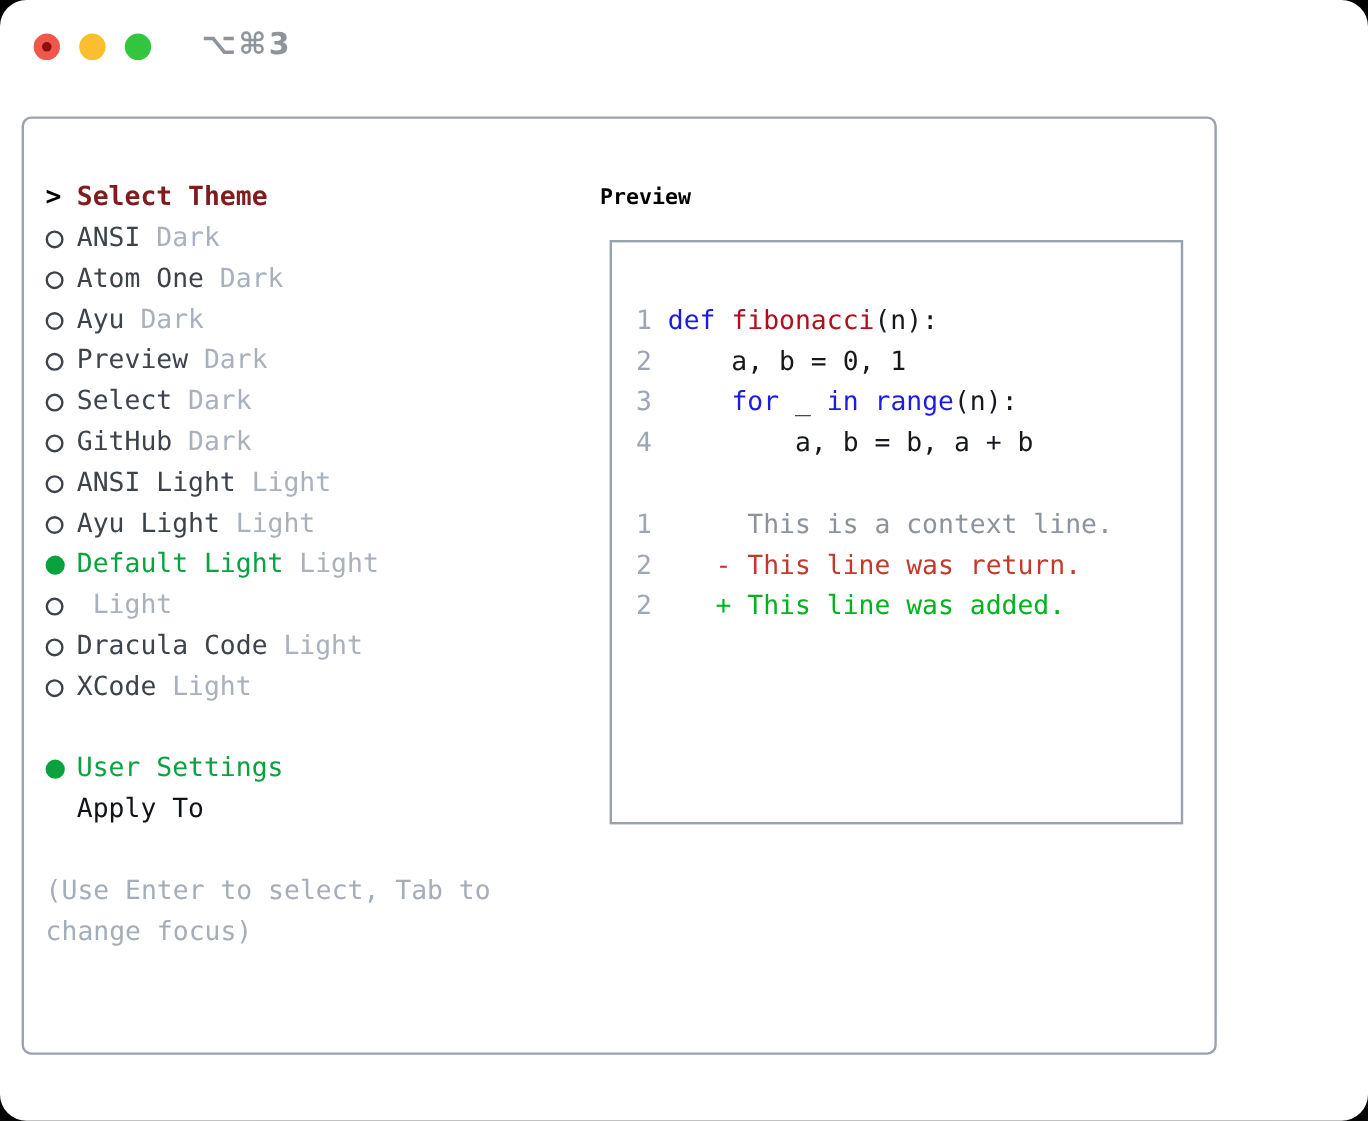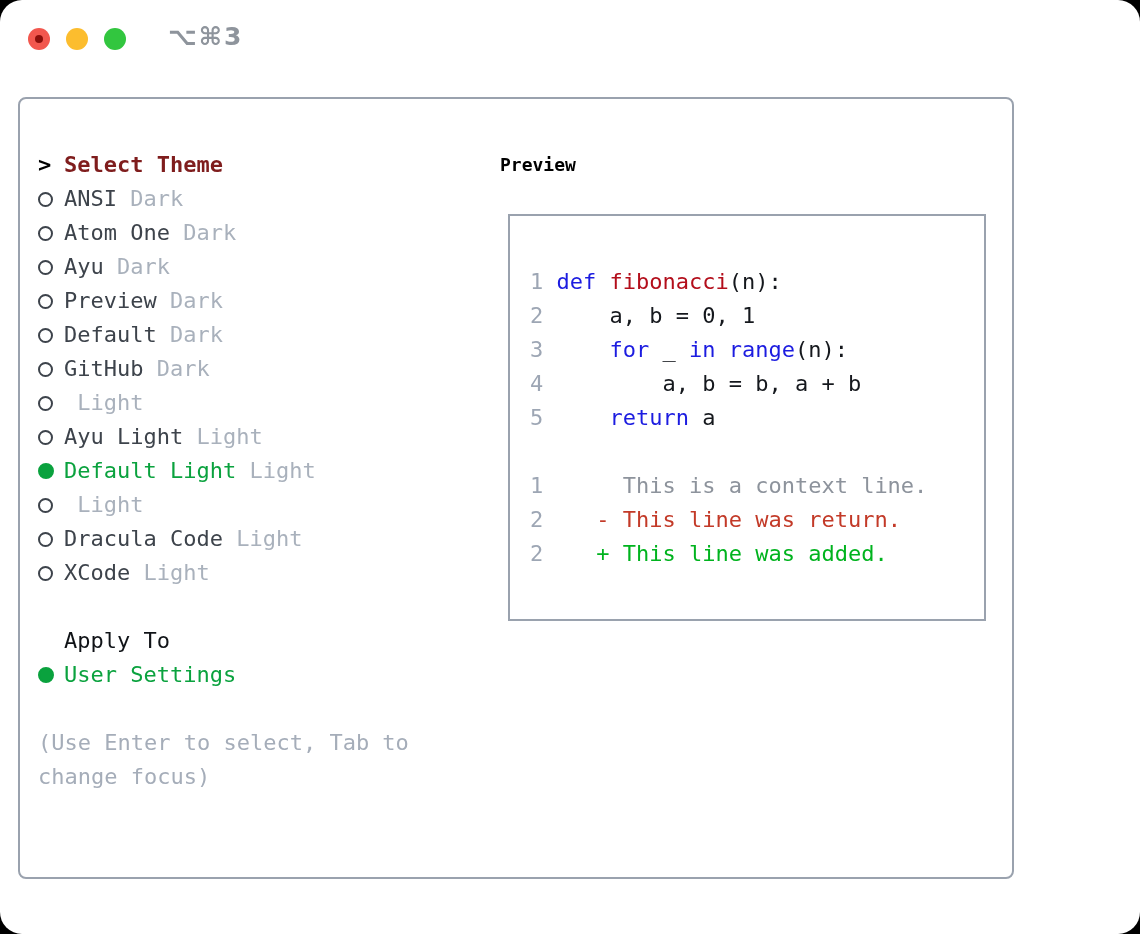--- a/index.html
+++ b/index.html
@@ -62,22 +62,22 @@
   .t-suffix { color: var(--c-muted); text-align: right; }
   .t-sub { color: #101317; }
   .hint { color: var(--c-hint); }
   
   .preview-title {
     position: absolute; left: 500px; top: 148px;
     height: 34px; line-height: 34px;
     font-size: 18px; font-weight: bold; color: #000;
   }
   .preview-box {
-    position: absolute; left: 508px; top: 214px;
-    width: 478px; height: 407px;
+    position: absolute; left: 508px; top: 200px;
+    width: 478px; height: 487px;
     border: 2px solid var(--c-border);
     box-sizing: border-box;
     background: #fff;
   }
   .code { position: absolute; left: 20px; top: 49px; font-size: 22px; line-height: 34px; }
   .code-line { height: 34px; white-space: pre; }
   .seg-num { color: var(--c-num); }
   .seg-pl  { color: var(--c-ink); }
   .seg-kw  { color: var(--c-kw); }
   .seg-fn  { color: var(--c-fn); }
@@ -98,45 +98,44 @@
   <div class="shortcut">⌥⌘3</div>
 
   <div class="panel"></div>
 
   <div class="menu">
       <div class="row"><span class="marker"><span class="caret">&gt;</span></span><span class="t-header">Select Theme</span></div>
       <div class="row"><span class="marker"><span class="radio"></span></span><span class="t-name">ANSI</span><span class="t-suffix"> Dark</span></div>
       <div class="row"><span class="marker"><span class="radio"></span></span><span class="t-name">Atom One</span><span class="t-suffix"> Dark</span></div>
       <div class="row"><span class="marker"><span class="radio"></span></span><span class="t-name">Ayu</span><span class="t-suffix"> Dark</span></div>
       <div class="row"><span class="marker"><span class="radio"></span></span><span class="t-name">Preview</span><span class="t-suffix"> Dark</span></div>
-      <div class="row"><span class="marker"><span class="radio"></span></span><span class="t-name">Default</span><span class="t-suffix"> Dark</span></div>
+      <div class="row"><span class="marker"><span class="radio"></span></span><span class="t-name">Select</span><span class="t-suffix"> Dark</span></div>
       <div class="row"><span class="marker"><span class="radio"></span></span><span class="t-name">GitHub</span><span class="t-suffix"> Dark</span></div>
-      <div class="row"><span class="marker"><span class="radio"></span></span><span class="t-suffix"> Light</span></div>
+      <div class="row"><span class="marker"><span class="radio"></span></span><span class="t-name">ANSI Light</span><span class="t-suffix"> Light</span></div>
       <div class="row"><span class="marker"><span class="radio"></span></span><span class="t-name">Ayu Light</span><span class="t-suffix"> Light</span></div>
       <div class="row"><span class="marker"><span class="radio sel"></span></span><span class="t-name sel">Default Light</span><span class="t-suffix"> Light</span></div>
       <div class="row"><span class="marker"><span class="radio"></span></span><span class="t-suffix"> Light</span></div>
       <div class="row"><span class="marker"><span class="radio"></span></span><span class="t-name">Dracula Code</span><span class="t-suffix"> Light</span></div>
       <div class="row"><span class="marker"><span class="radio"></span></span><span class="t-name">XCode</span><span class="t-suffix"> Light</span></div>
       <div class="row"></div>
+      <div class="row"><span class="marker"><span class="radio sel"></span></span><span class="t-name sel">User Settings</span></div>
       <div class="row"><span class="marker"></span><span class="t-sub">Apply To</span></div>
-      <div class="row"><span class="marker"><span class="radio sel"></span></span><span class="t-name sel">User Settings</span></div>
       <div class="row"></div>
       <div class="row"><span class="hint">(Use Enter to select, Tab to</span></div>
       <div class="row"><span class="hint">change focus)</span></div>
     </div>
 
   <div class="preview-title">Preview</div>
 
   <div class="preview-box">
     <div class="code">
         <div class="code-line"><span class="seg-num">1 </span><span class="seg-kw">def</span><span class="seg-pl"> </span><span class="seg-fn">fibonacci</span><span class="seg-pl">(n):</span></div>
         <div class="code-line"><span class="seg-num">2</span><span class="seg-pl">     a, b = 0, 1</span></div>
         <div class="code-line"><span class="seg-num">3</span><span class="seg-pl">     </span><span class="seg-kw">for</span><span class="seg-pl"> _ </span><span class="seg-kw">in</span><span class="seg-pl"> </span><span class="seg-kw">range</span><span class="seg-pl">(n):</span></div>
         <div class="code-line"><span class="seg-num">4</span><span class="seg-pl">         a, b = b, a + b</span></div>
-        <div class="code-line"><span class="seg-num">5</span><span class="seg-pl">     </span><span class="seg-kw">return</span><span class="seg-pl"> a</span></div>
         <div class="code-line"></div>
         <div class="code-line"><span class="seg-num">1</span><span class="seg-ctx">      This is a context line.</span></div>
         <div class="code-line"><span class="seg-num">2</span><span class="seg-pl">    </span><span class="seg-del">- This line was return.</span></div>
         <div class="code-line"><span class="seg-num">2</span><span class="seg-pl">    </span><span class="seg-add">+ This line was added.</span></div>
       </div>
   </div>
 
 </div>
 
 </body></html>

